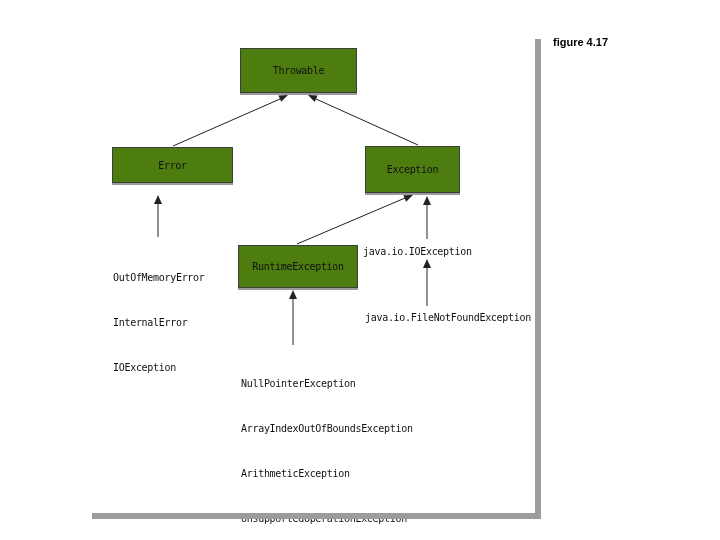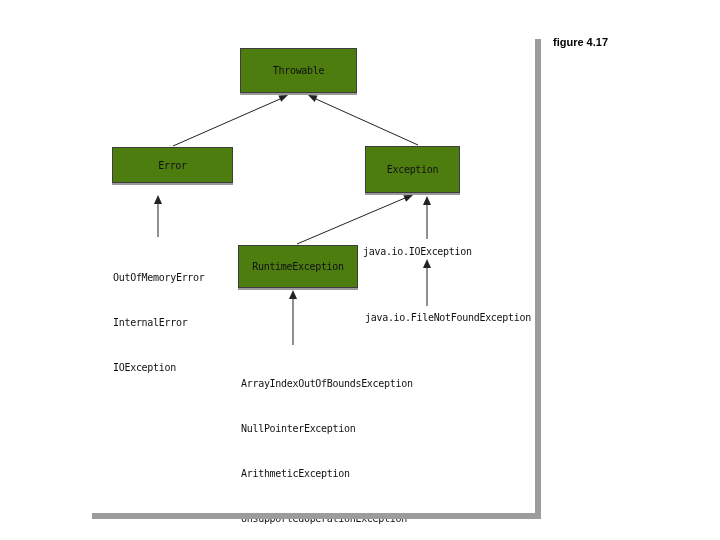--- a/index.html
+++ b/index.html
@@ -105,22 +105,22 @@
     <div>OutOfMemoryError</div>
     <div>InternalError</div>
     <div>IOException</div>
   </div>
 
   <div class="mono-label" id="io-exception">java.io.IOException</div>
 
   <div class="mono-label" id="file-not-found">java.io.FileNotFoundException</div>
 
   <div class="mono-list" id="runtime-children">
+    <div>NullPointerException</div>
     <div>ArrayIndexOutOfBoundsException</div>
-    <div>NullPointerException</div>
     <div>ArithmeticException</div>
     <div>UnsupportedOperationException</div>
     
     
     
     
     
     
   </div>
 

